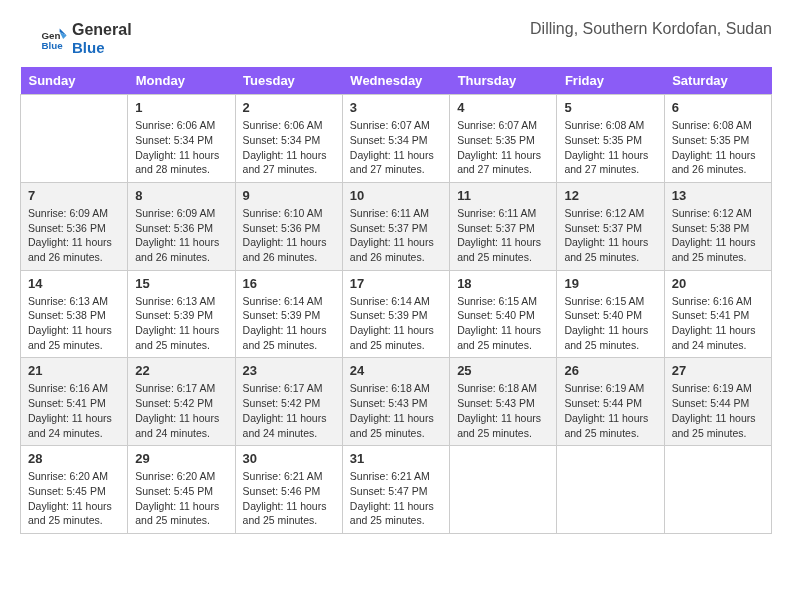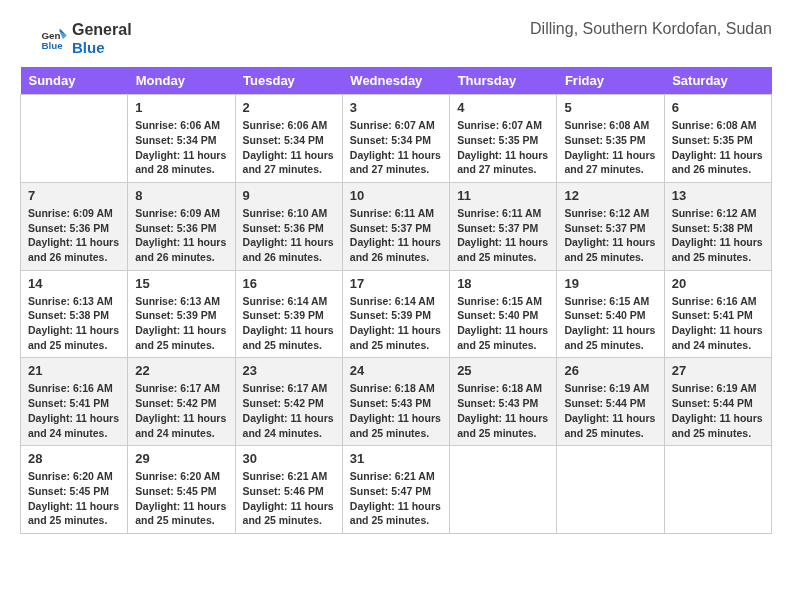--- a/index.html
+++ b/index.html
@@ -64,21 +64,20 @@
     }
     .day-number {
       font-weight: bold;
       font-size: 13px;
       margin-bottom: 3px;
     }
     .day-info {
       font-size: 10.5px;
       line-height: 1.4;
       color: #333;
-      font-weight: bold;
     }
     tbody tr:nth-child(odd) td {
       background-color: #fff;
     }
     tbody tr:nth-child(even) td {
       background-color: #f2f2f2;
     }
     tbody tr td.empty {
       background-color: inherit;
     }

